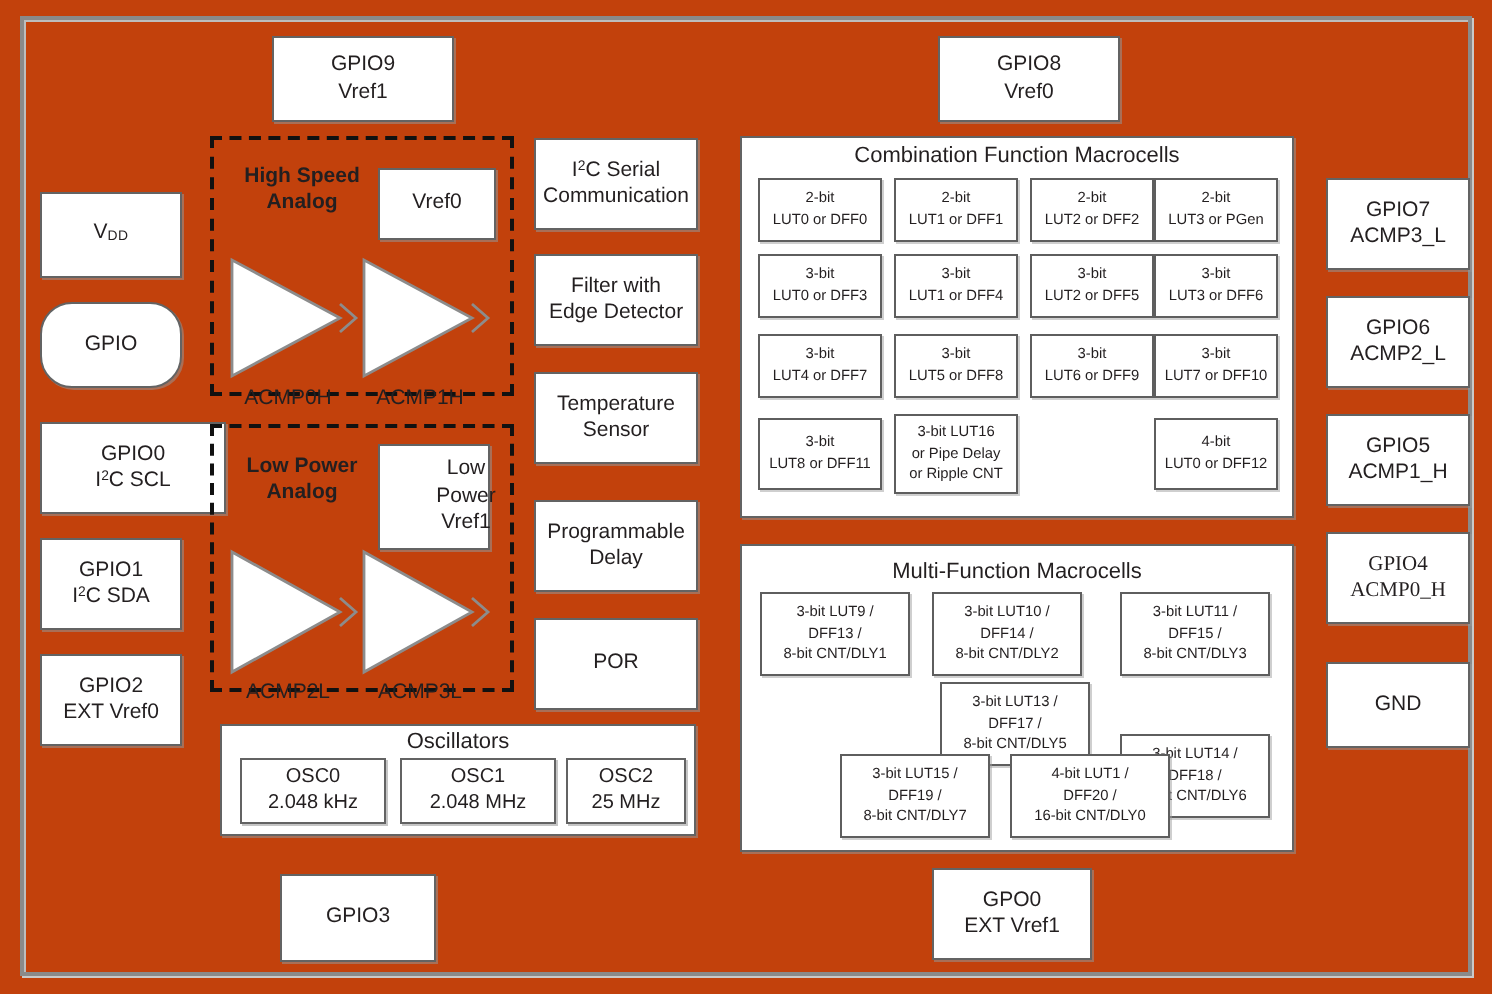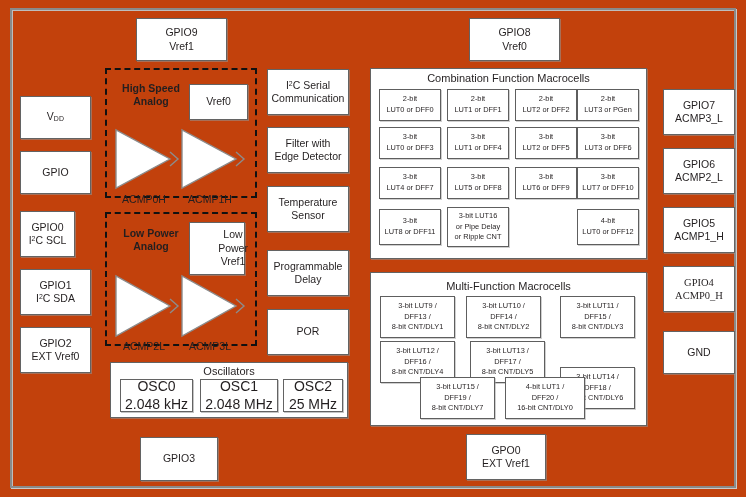--- a/index.html
+++ b/index.html
@@ -112,21 +112,21 @@
     justify-content:center;
     text-align:center;
     font-size:7.4px;
     line-height:1.42;
     color:#231f20;
     box-shadow:1px 1px 0 rgba(160,160,160,.5);
   }
   .cell .ln{white-space:nowrap;}
 
   
-  .oscbox{font-size:14px;}
+  .oscbox{font-size:10px;}
 
   sub{font-size:.66em;vertical-align:-.18em;letter-spacing:.2px;}
   sup{font-size:.66em;vertical-align:.42em;}
 </style>
 </head>
 <body>
 
 <div id="stage">
 
   <div class="chip-border"></div>
@@ -138,25 +138,25 @@
 
   <div class="box pad" style="left:469px;top:18px;width:91px;height:43px;">
       <span class="ln">GPIO8</span>
       <span class="ln">Vref0</span>
     </div>
 
   <div class="box pad" style="left:20px;top:96px;width:71px;height:43px;">
       <span class="ln">V<sub>DD</sub></span>
     </div>
 
-  <div class="box pad" style="left:20px;top:151px;width:71px;height:43px;">
+  <div class="box pad" style="left:20px;top:151px;width:71px;height:43px;border-radius:16px;">
       <span class="ln">GPIO</span>
     </div>
 
-  <div class="box pad" style="left:20px;top:211px;width:55px;height:46px;">
+  <div class="box pad" style="left:20px;top:211px;width:93px;height:46px;">
       <span class="ln">GPIO0</span>
       <span class="ln">I<sup>2</sup>C SCL</span>
     </div>
 
   <div class="box pad" style="left:20px;top:269px;width:71px;height:46px;">
       <span class="ln">GPIO1</span>
       <span class="ln">I<sup>2</sup>C SDA</span>
     </div>
 
   <div class="box pad" style="left:20px;top:327px;width:71px;height:46px;">
@@ -369,25 +369,20 @@
       <span class="ln">3-bit LUT10 /</span>
       <span class="ln">DFF14 /</span>
       <span class="ln">8-bit CNT/DLY2</span>
     </div>
   <div class="cell" style="left:560px;top:296px;width:75px;height:42px;">
       <span class="ln">3-bit LUT11 /</span>
       <span class="ln">DFF15 /</span>
       <span class="ln">8-bit CNT/DLY3</span>
     </div>
 
-  <div class="cell" style="left:380px;top:341px;width:75px;height:42px;">
-      <span class="ln">3-bit LUT12 /</span>
-      <span class="ln">DFF16 /</span>
-      <span class="ln">8-bit CNT/DLY4</span>
-    </div>
   <div class="cell" style="left:470px;top:341px;width:75px;height:42px;">
       <span class="ln">3-bit LUT13 /</span>
       <span class="ln">DFF17 /</span>
       <span class="ln">8-bit CNT/DLY5</span>
     </div>
   <div class="cell" style="left:560px;top:341px;width:75px;height:42px;margin-top:26px;">
       <span class="ln">3-bit LUT14 /</span>
       <span class="ln">DFF18 /</span>
       <span class="ln">8-bit CNT/DLY6</span>
     </div>

